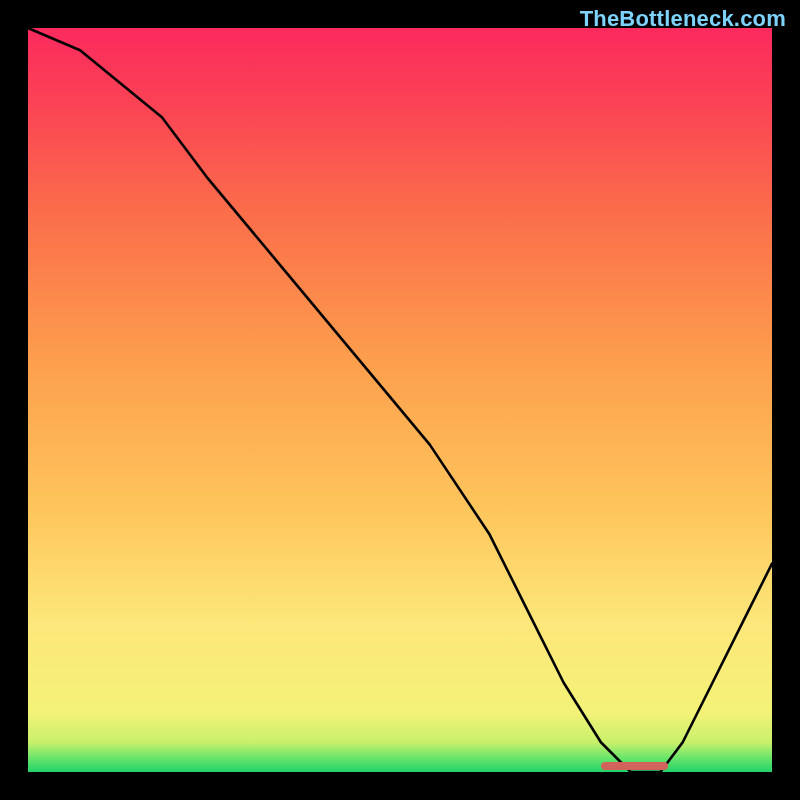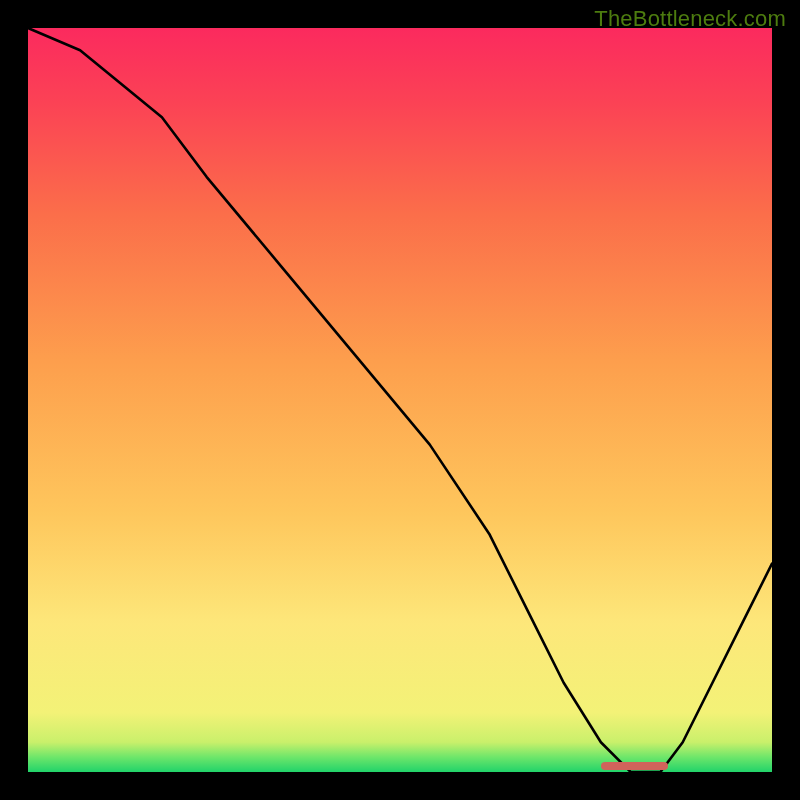--- a/index.html
+++ b/index.html
@@ -8,23 +8,23 @@
     background: #000;
     width: 800px;
     height: 800px;
     position: relative;
     font-family: Arial, sans-serif;
   }
   .watermark {
     position: absolute;
     top: 6px;
     right: 14px;
-    color: #4d7c0f;
+    color: #7dd3fc;
     font-size: 22px;
-    font-weight: normal;
+    font-weight: bold;
     letter-spacing: 0.2px;
   }
   .plot-frame {
     position: absolute;
     top: 28px;
     left: 28px;
     width: 744px;
     height: 744px;
     background: #000;
   }

